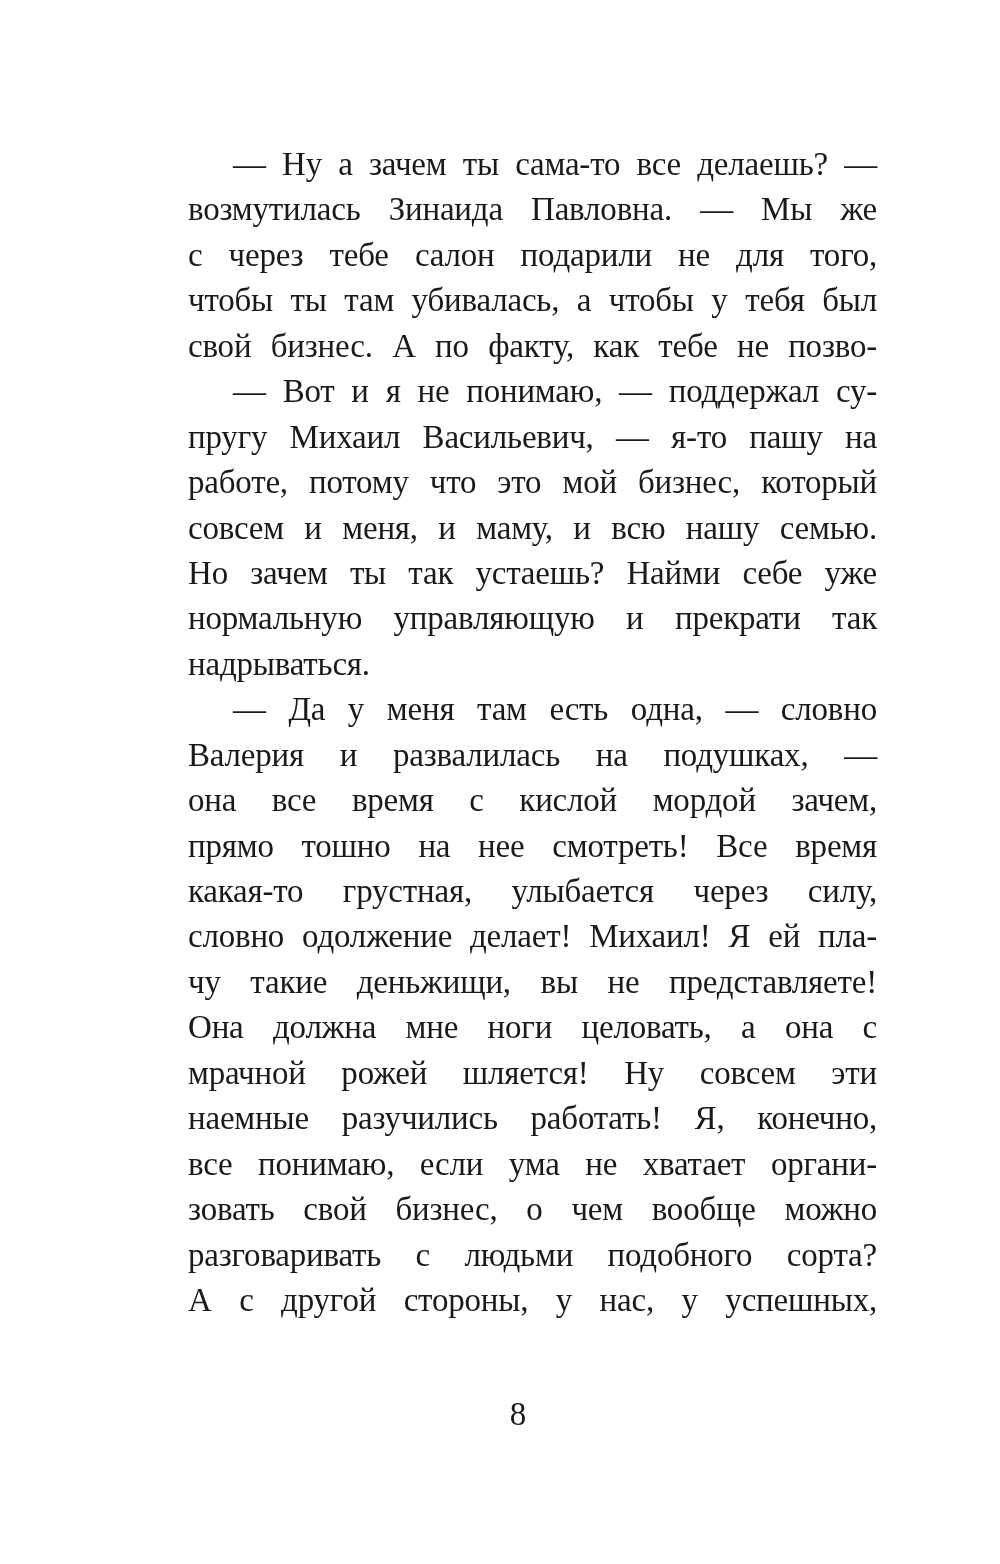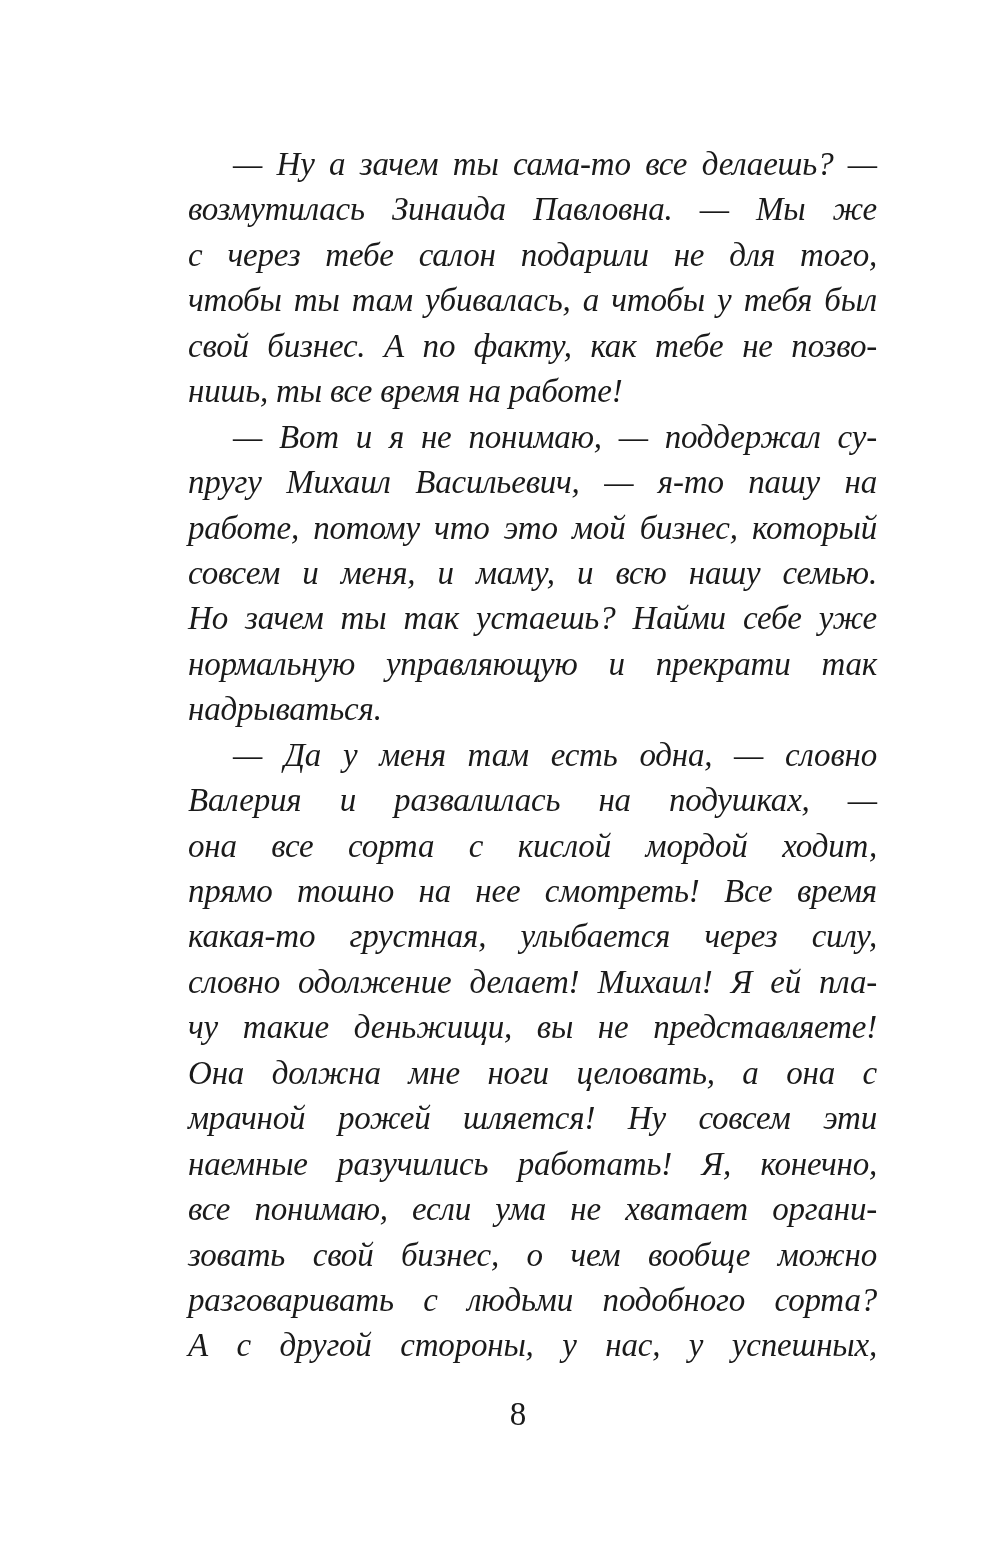--- a/index.html
+++ b/index.html
@@ -33,21 +33,20 @@
       line-height: 45.45px;
       font-family: "Liberation Serif", "DejaVu Serif", serif;
       font-size: 33px;
       color: #1a1a1a;
       white-space: nowrap;
       text-align: justify;
       text-align-last: justify;
       letter-spacing: -0.2px;
       word-spacing: 0px;
       filter: blur(0.35px);
-      font-style: italic;
     }
     .line.indent {
       padding-left: 45px;
     }
     .line.last {
       text-align-last: left;
     }
     .page-number {
       position: absolute;
       left: 0;
@@ -68,37 +67,36 @@
 
 <div class="page">
   <div class="text-block">
 
     <div class="paragraph">
       <span class="line indent">— Ну а зачем ты сама-то все делаешь? —</span>
       <span class="line">возмутилась Зинаида Павловна. — Мы же</span>
       <span class="line">с через тебе салон подарили не для того,</span>
       <span class="line">чтобы ты там убивалась, а чтобы у тебя был</span>
       <span class="line">свой бизнес. А по факту, как тебе не позво-</span>
-      <span class="line last">нишь, ты все время на работе!</span>
     </div>
 
     <div class="paragraph">
       <span class="line indent">— Вот и я не понимаю, — поддержал су-</span>
       <span class="line">пругу Михаил Васильевич, — я-то пашу на</span>
       <span class="line">работе, потому что это мой бизнес, который</span>
       <span class="line">совсем и меня, и маму, и всю нашу семью.</span>
       <span class="line">Но зачем ты так устаешь? Найми себе уже</span>
       <span class="line">нормальную управляющую и прекрати так</span>
       <span class="line last">надрываться.</span>
     </div>
 
     <div class="paragraph">
       <span class="line indent">— Да у меня там есть одна, — словно</span>
       <span class="line">Валерия и развалилась на подушках, —</span>
-      <span class="line">она все сорта с кислой мордой ходит,</span>
+      <span class="line">она все время с кислой мордой зачем,</span>
       <span class="line">прямо тошно на нее смотреть! Все время</span>
       <span class="line">какая-то грустная, улыбается через силу,</span>
       <span class="line">словно одолжение делает! Михаил! Я ей пла-</span>
       <span class="line">чу такие деньжищи, вы не представляете!</span>
       <span class="line">Она должна мне ноги целовать, а она с</span>
       <span class="line">мрачной рожей шляется! Ну совсем эти</span>
       <span class="line">наемные разучились работать! Я, конечно,</span>
       <span class="line">все понимаю, если ума не хватает органи-</span>
       <span class="line">зовать свой бизнес, о чем вообще можно</span>
       <span class="line">разговаривать с людьми подобного сорта?</span>

